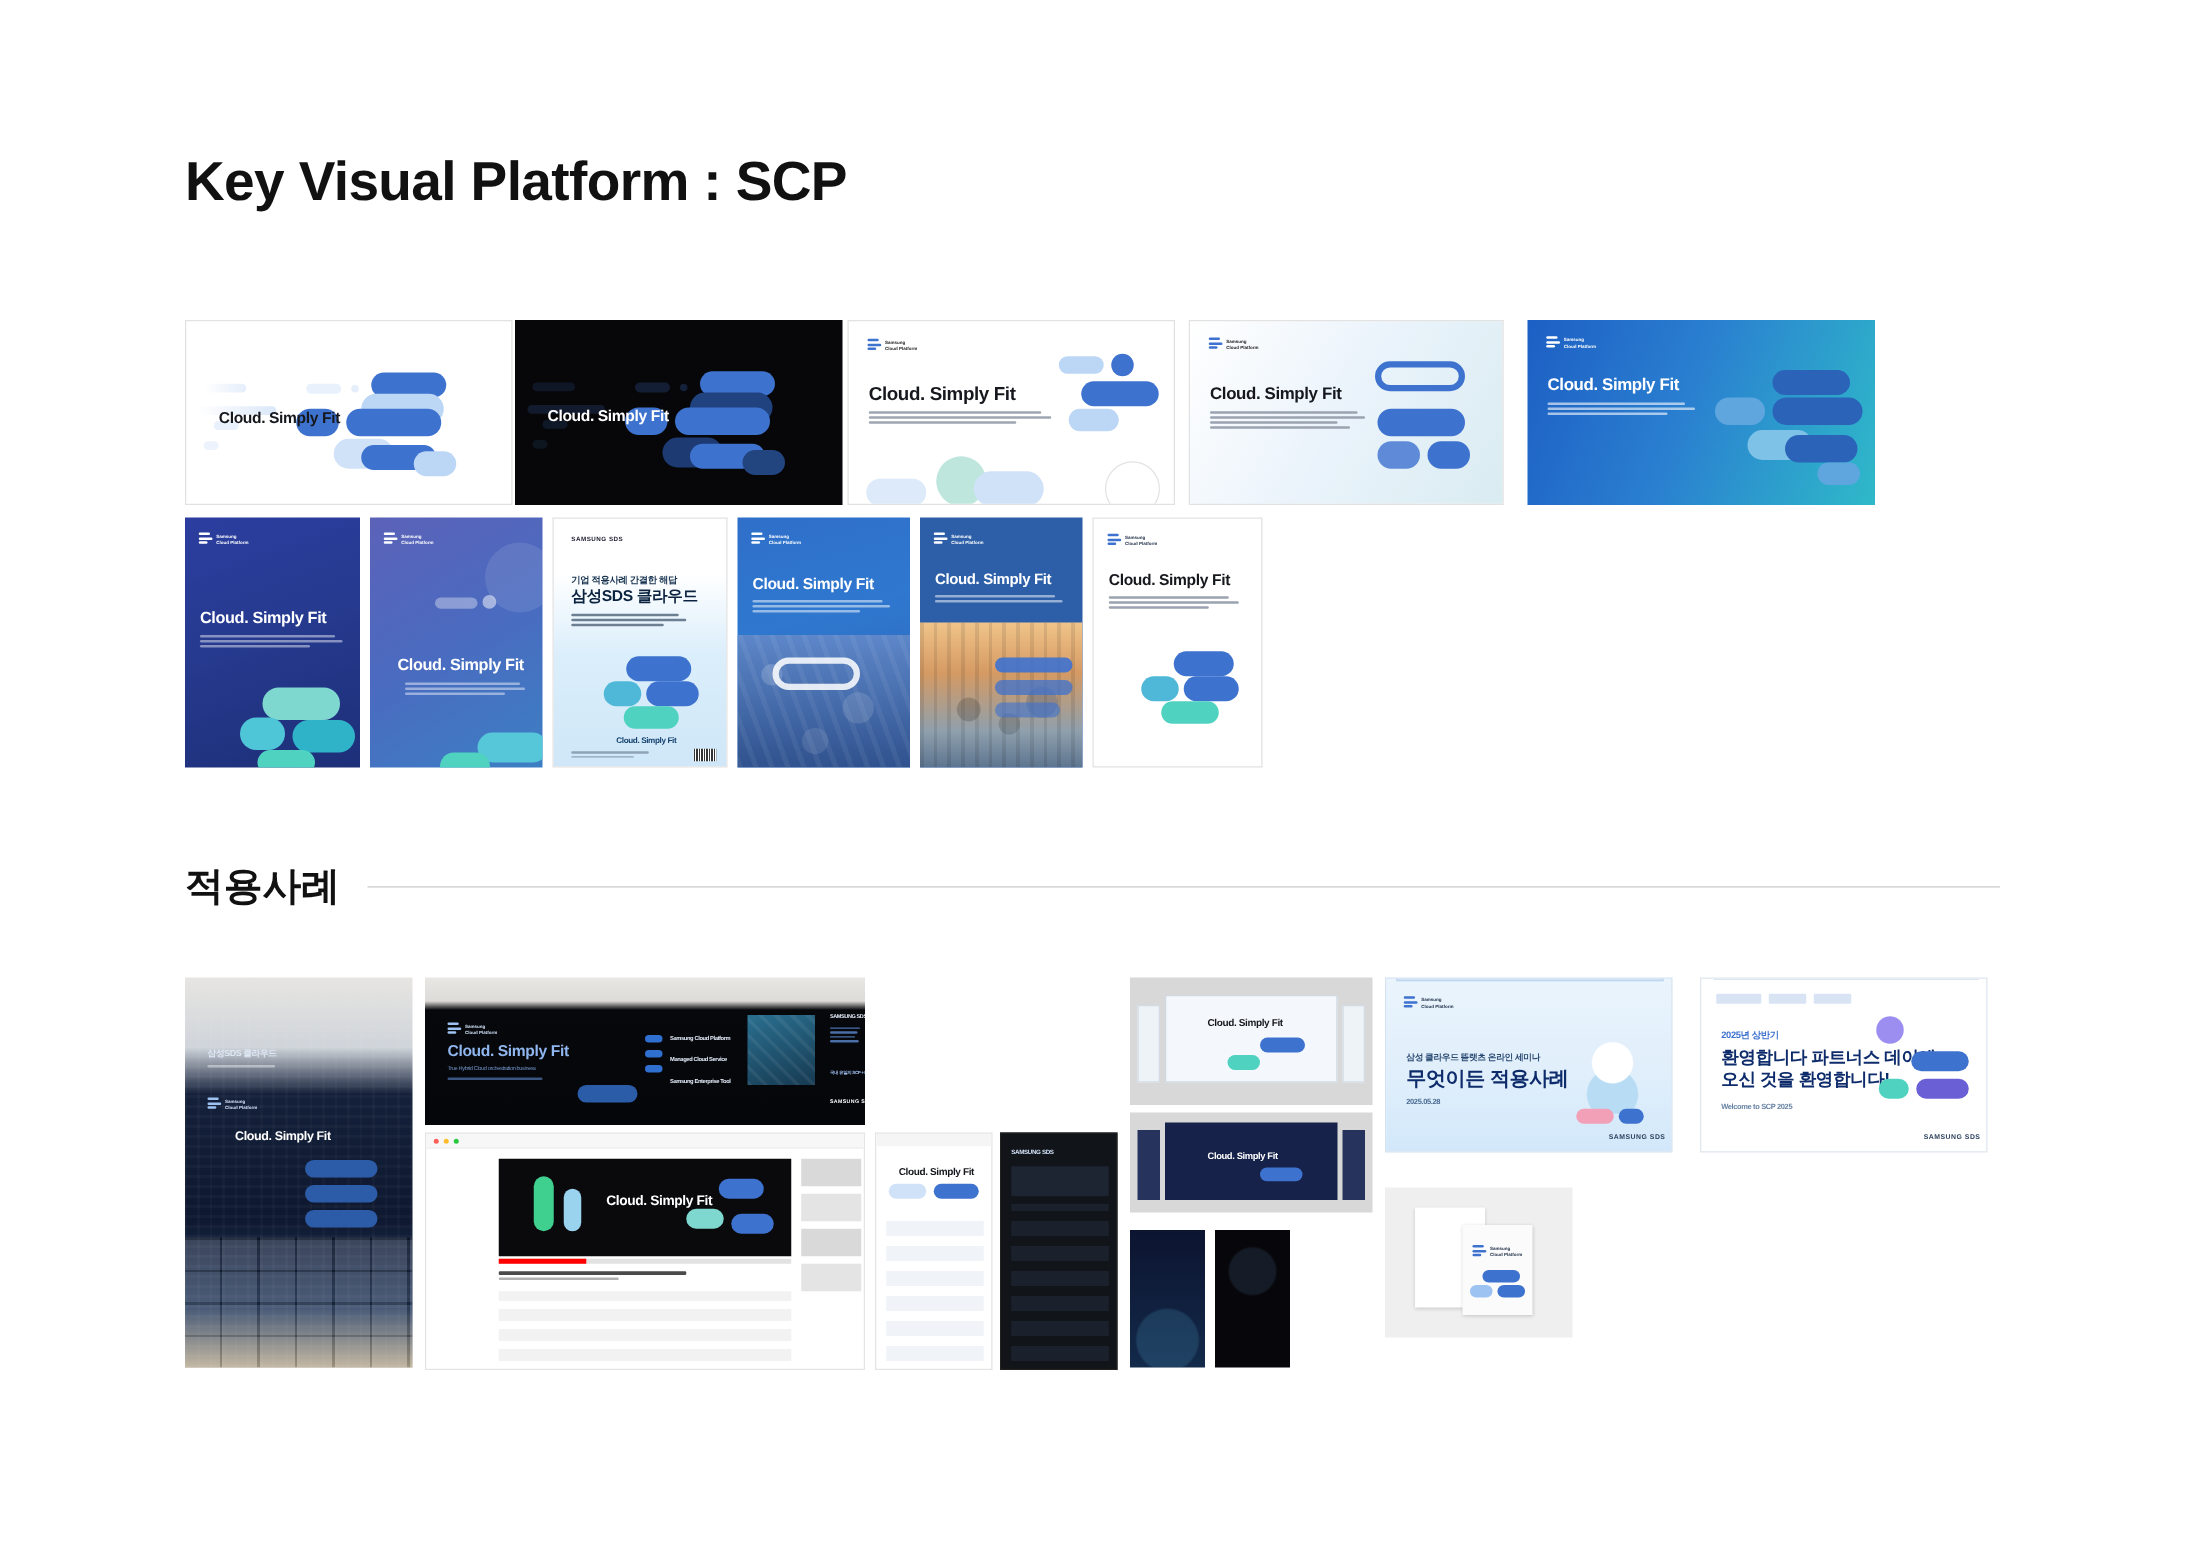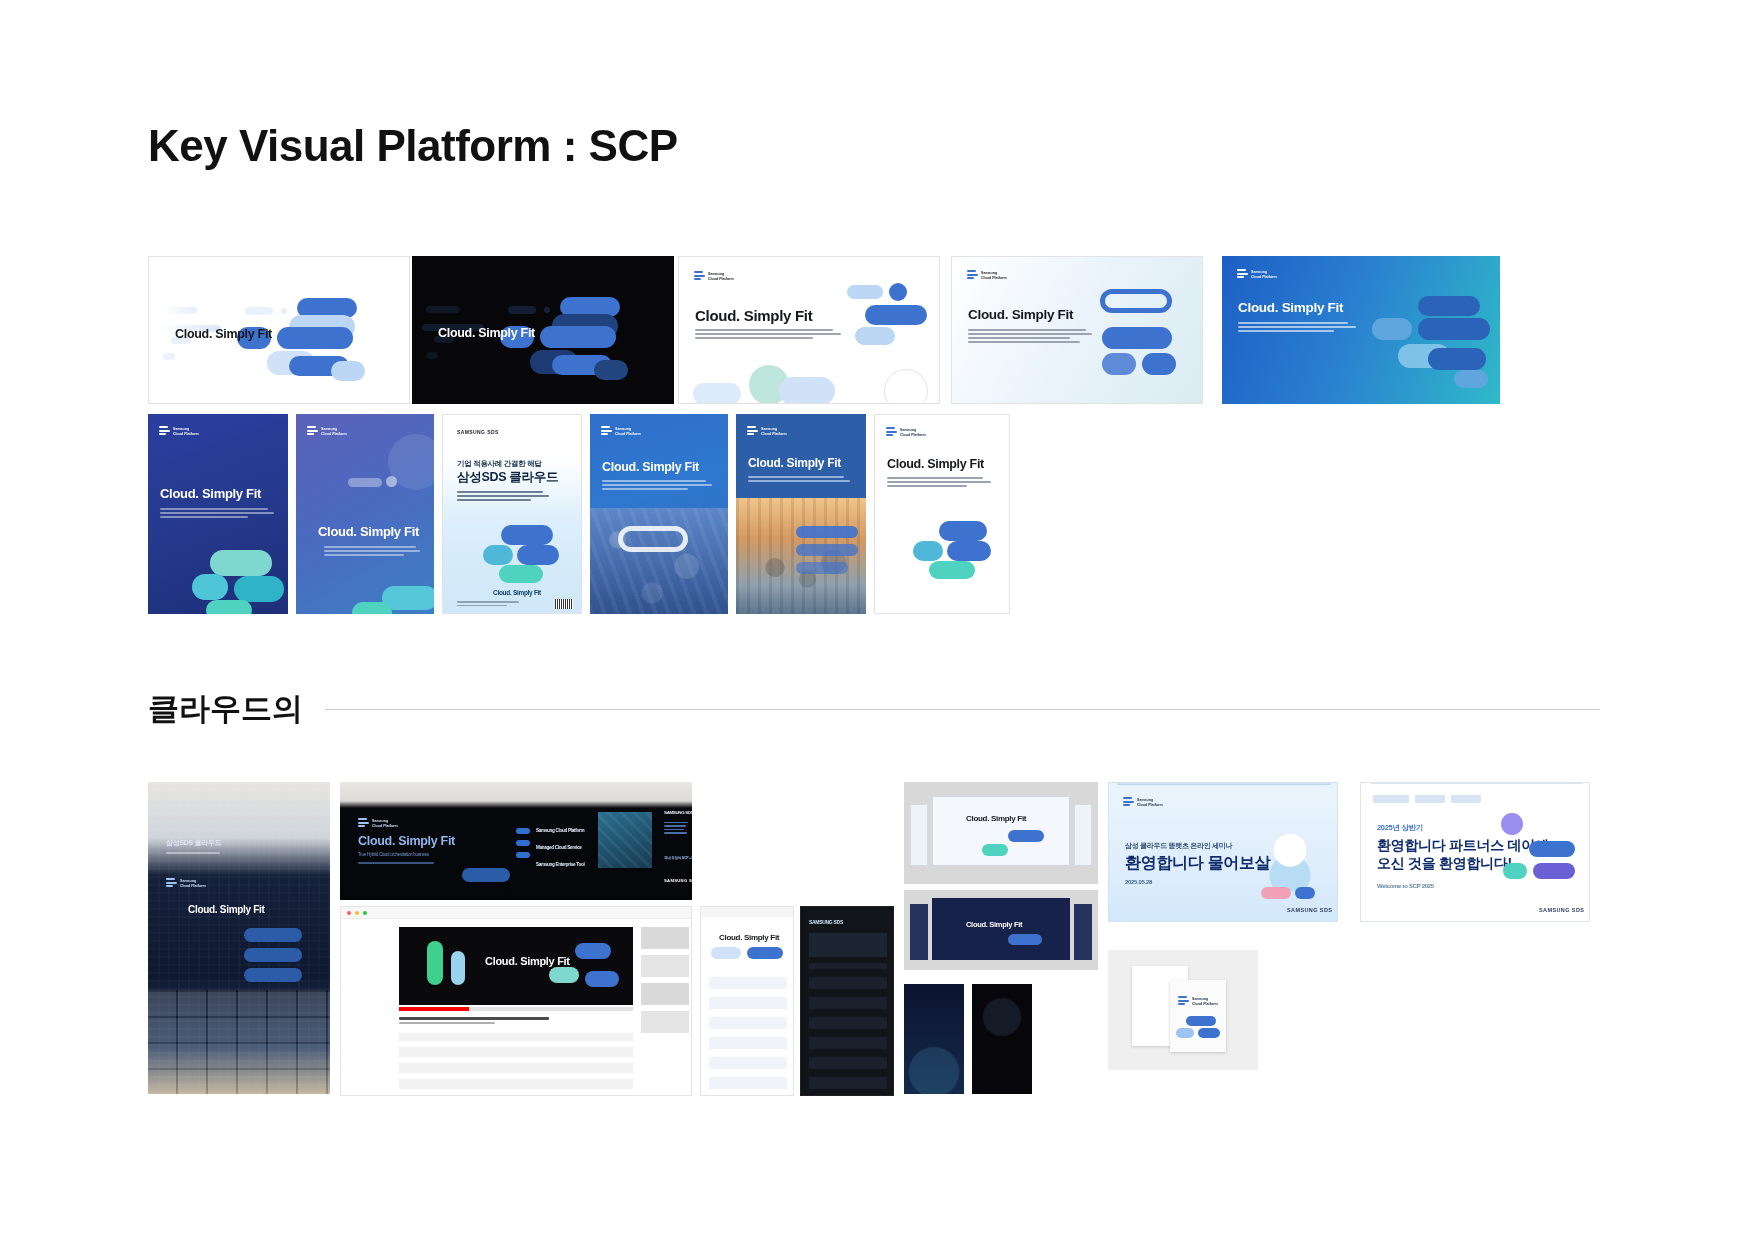--- a/index.html
+++ b/index.html
@@ -334,21 +334,21 @@
     <span style="width:104px;height:2px;background:#9aa3b0;"></span>
     <span style="width:80px;height:2px;background:#9aa3b0;"></span>
   </div>
   <div class="pill" style="left:64px; top:106px; width:48px; height:20px; background:#3e72cf;"></div>
   <div class="pill" style="left:38px; top:126px; width:30px; height:20px; background:#4fb8d8;"></div>
   <div class="pill" style="left:72px; top:126px; width:44px; height:20px; background:#3e72cf;"></div>
   <div class="pill" style="left:54px; top:146px; width:46px; height:18px; background:#4fd2c0;"></div>
 </div>
 
 <div class="section-head">
-  <span class="label">클라우드의</span>
+  <span class="label">적용사례</span>
   <span class="rule"></span>
 </div>
 
 <div class="photo" style="left:148px; top:782px; width:182px; height:312px;
             background:linear-gradient(180deg,#e7e5e2 0%,#cfd4da 18%,#14203a 30%,#0e1830 62%,#253a5c 85%,#b7a98f 100%);">
   <div class="noise" style="background:
     repeating-linear-gradient(0deg, rgba(255,255,255,.06) 0 2px, transparent 2px 8px),
     repeating-linear-gradient(90deg, rgba(255,255,255,.05) 0 2px, transparent 2px 10px);"></div>
   <div class="cap" style="left:18px; top:56px; font-size:7px; color:#dfe8f6;">삼성SDS 클라우드</div>
   <div class="lines" style="left:18px; top:70px;">
@@ -501,21 +501,21 @@
       <i style="background:#3e72cf"></i>
         <i style="background:#3e72cf"></i>
         <i style="background:#3e72cf"></i>
     </span>
     <span class="txt" style="color:#1b2b45">
       <span>Samsung</span><br>
       <span>Cloud Platform</span>
     </span>
   </div>
   <div class="cap" style="left:16px; top:58px; font-size:7px; color:#2a4a72;">삼성 클라우드 뜯랫츠 온라인 세미나</div>
-  <div class="cap" style="left:16px; top:70px; font-size:16px; color:#0e2c6b; font-weight:700;">환영합니다 물어보살</div>
+  <div class="cap" style="left:16px; top:70px; font-size:16px; color:#0e2c6b; font-weight:700;">무엇이든 적용사례</div>
   <div class="cap" style="left:16px; top:96px; font-size:6px; color:#4a6b92;">2025.05.28</div>
   <div class="cap" style="left:178px; top:124px; font-size:5.5px; color:#2b3f5c; letter-spacing:.4px;">SAMSUNG SDS</div>
   <div class="blk" style="left:158px; top:48px; width:46px; height:60px;
               background:radial-gradient(circle at 50% 32%, #ffffff 0 16px, transparent 17px),
                          radial-gradient(circle at 50% 74%, #b9dcf5 0 20px, transparent 21px);"></div>
   <div class="pill" style="left:152px; top:104px; width:30px; height:12px; background:#f2a0b8;"></div>
   <div class="pill" style="left:186px; top:104px; width:20px; height:12px; background:#3e72cf;"></div>
 </div>
 
 <div class="photo" style="left:1360px; top:782px; width:230px; height:140px; background:#ffffff; border:1px solid #dfe6ee;">

